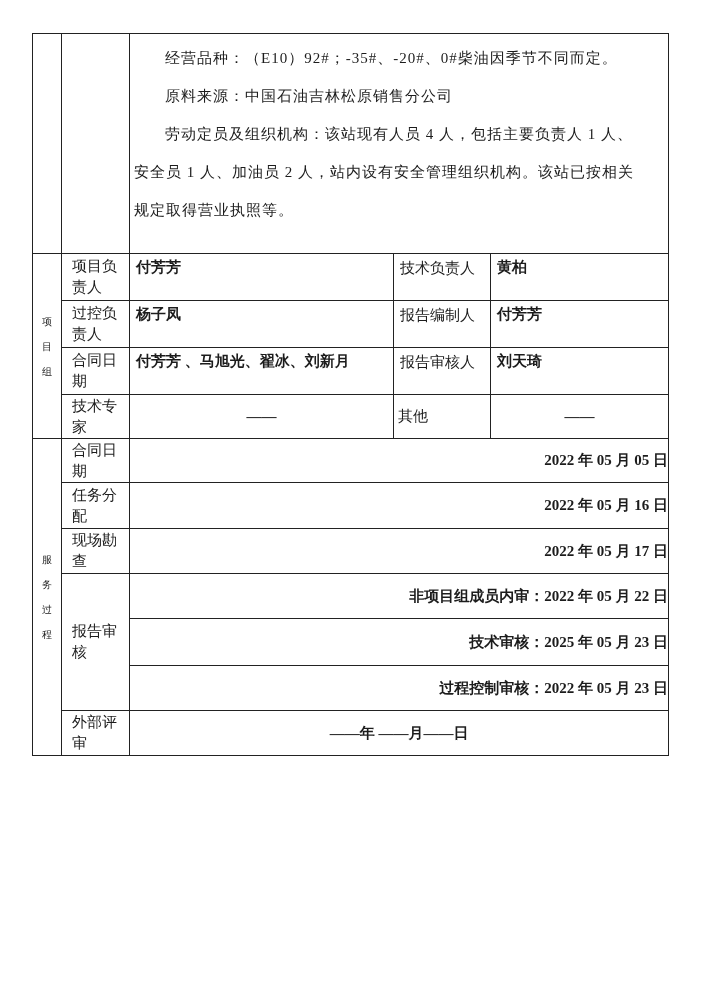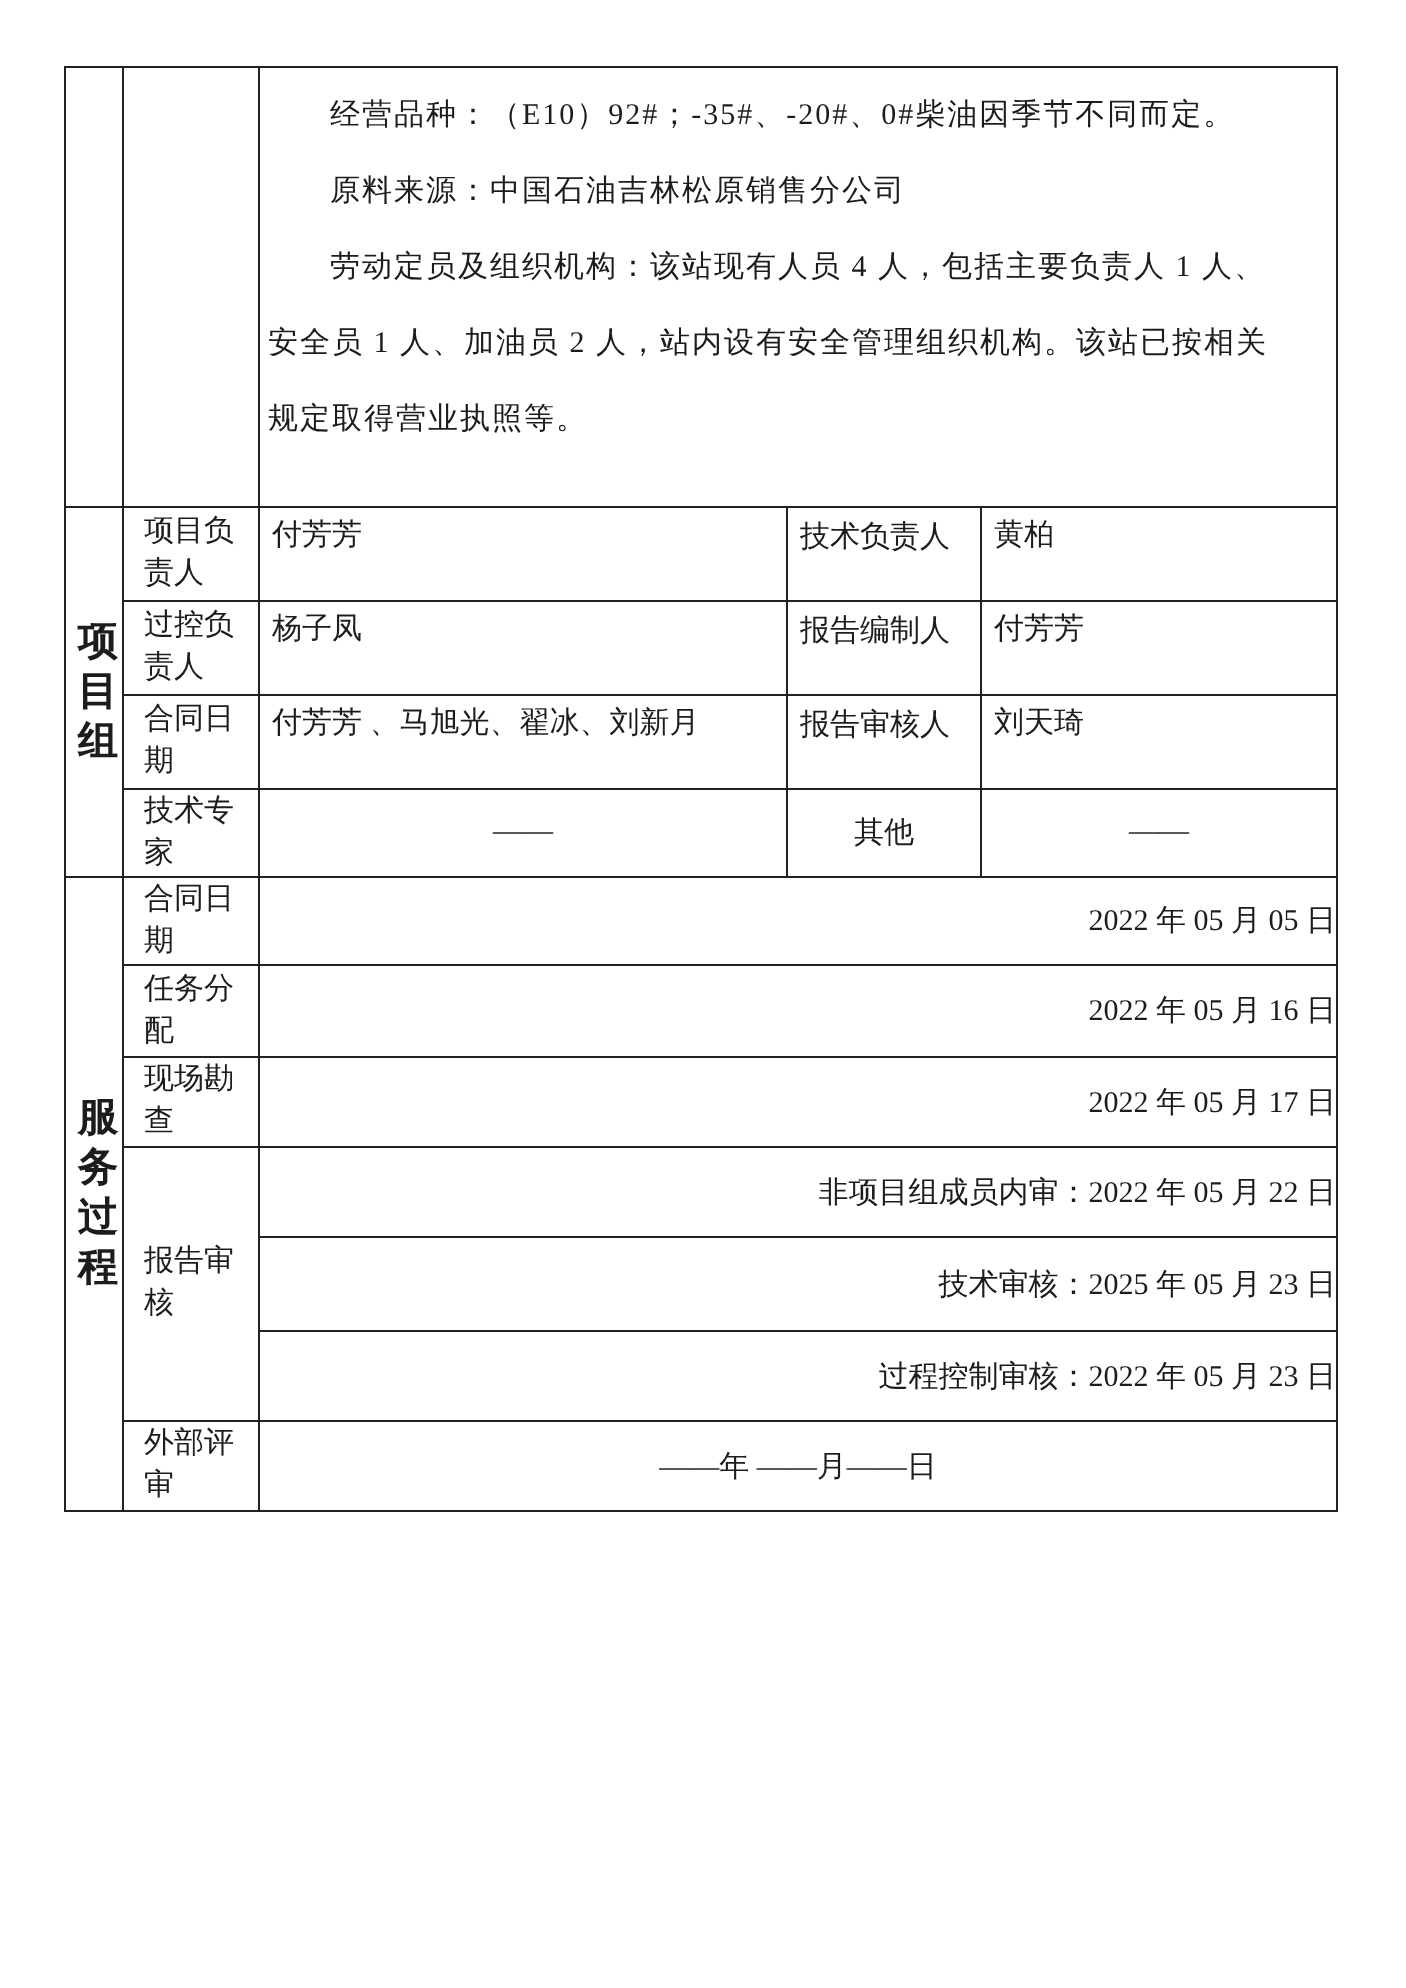--- a/index.html
+++ b/index.html
@@ -19,33 +19,33 @@
 
   
   td.desc-cell{padding:5px 8px 0 4px;}
   .desc{width:512px;letter-spacing:1px;}
   .desc p{margin:0;text-indent:31px;line-height:38px;}
 
   
   td.vlabel{vertical-align:middle;text-align:center;}
   .vtext{
     margin:0 auto;width:16px;word-break:break-all;
-    line-height:25px;font-size:20px;text-align:center;font-weight:bold;
+    line-height:25px;font-size:10px;text-align:center;
   }
 
   
   td.lbl{
     vertical-align:middle;text-align:left;
     padding:0 10px;line-height:21px;
   }
   
   td.lbl2{padding:5px 4px 0 6px;}
-  td.lbl2.ctr{vertical-align:middle;text-align:center;padding:12px 4px;}
+  td.lbl2.ctr{vertical-align:middle;padding:12px 4px;}
   
-  td.val{padding:4px 4px 0 6px;}
+  td.val{padding:4px 4px 0 6px;font-weight:bold;}
   td.val.ctr{vertical-align:middle;text-align:center;padding:0;}
   td.val.mid{vertical-align:middle;padding:0 0 0 8px;text-align:right;}
 </style>
 </head>
 <body>
 
 <div class="page">
   <table class="doc-table">
     <colgroup>
         <col class="c1">

